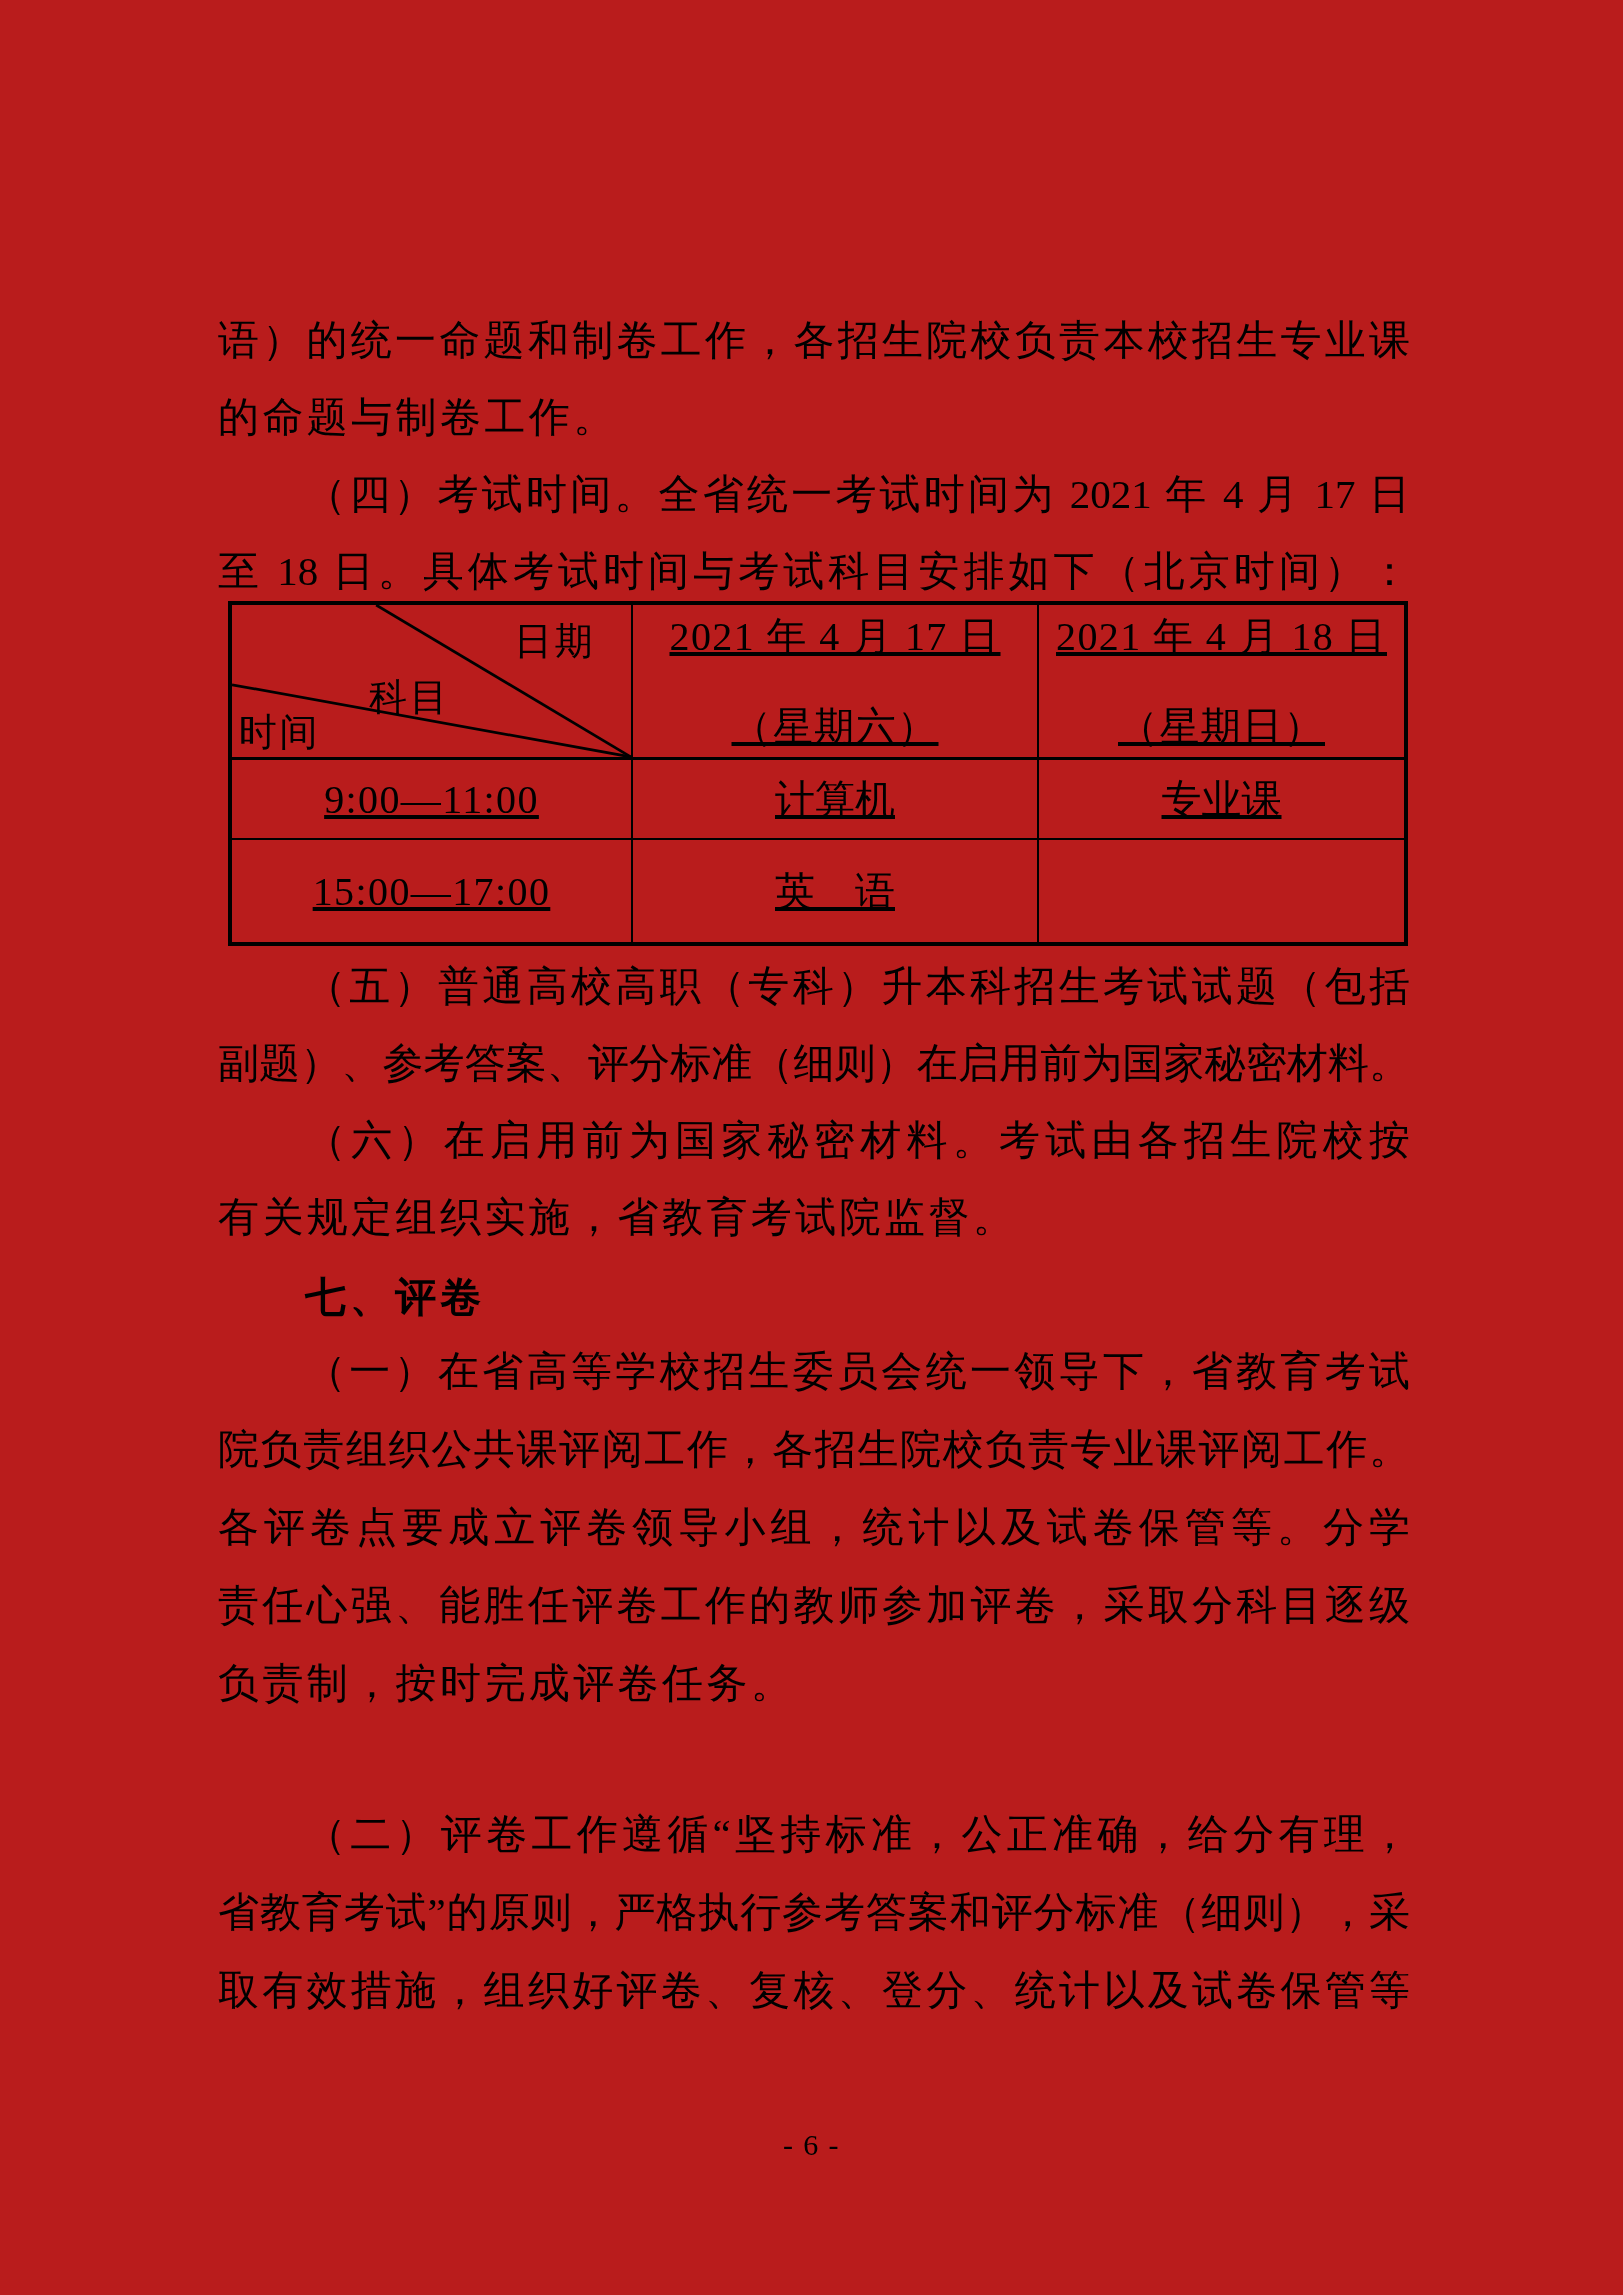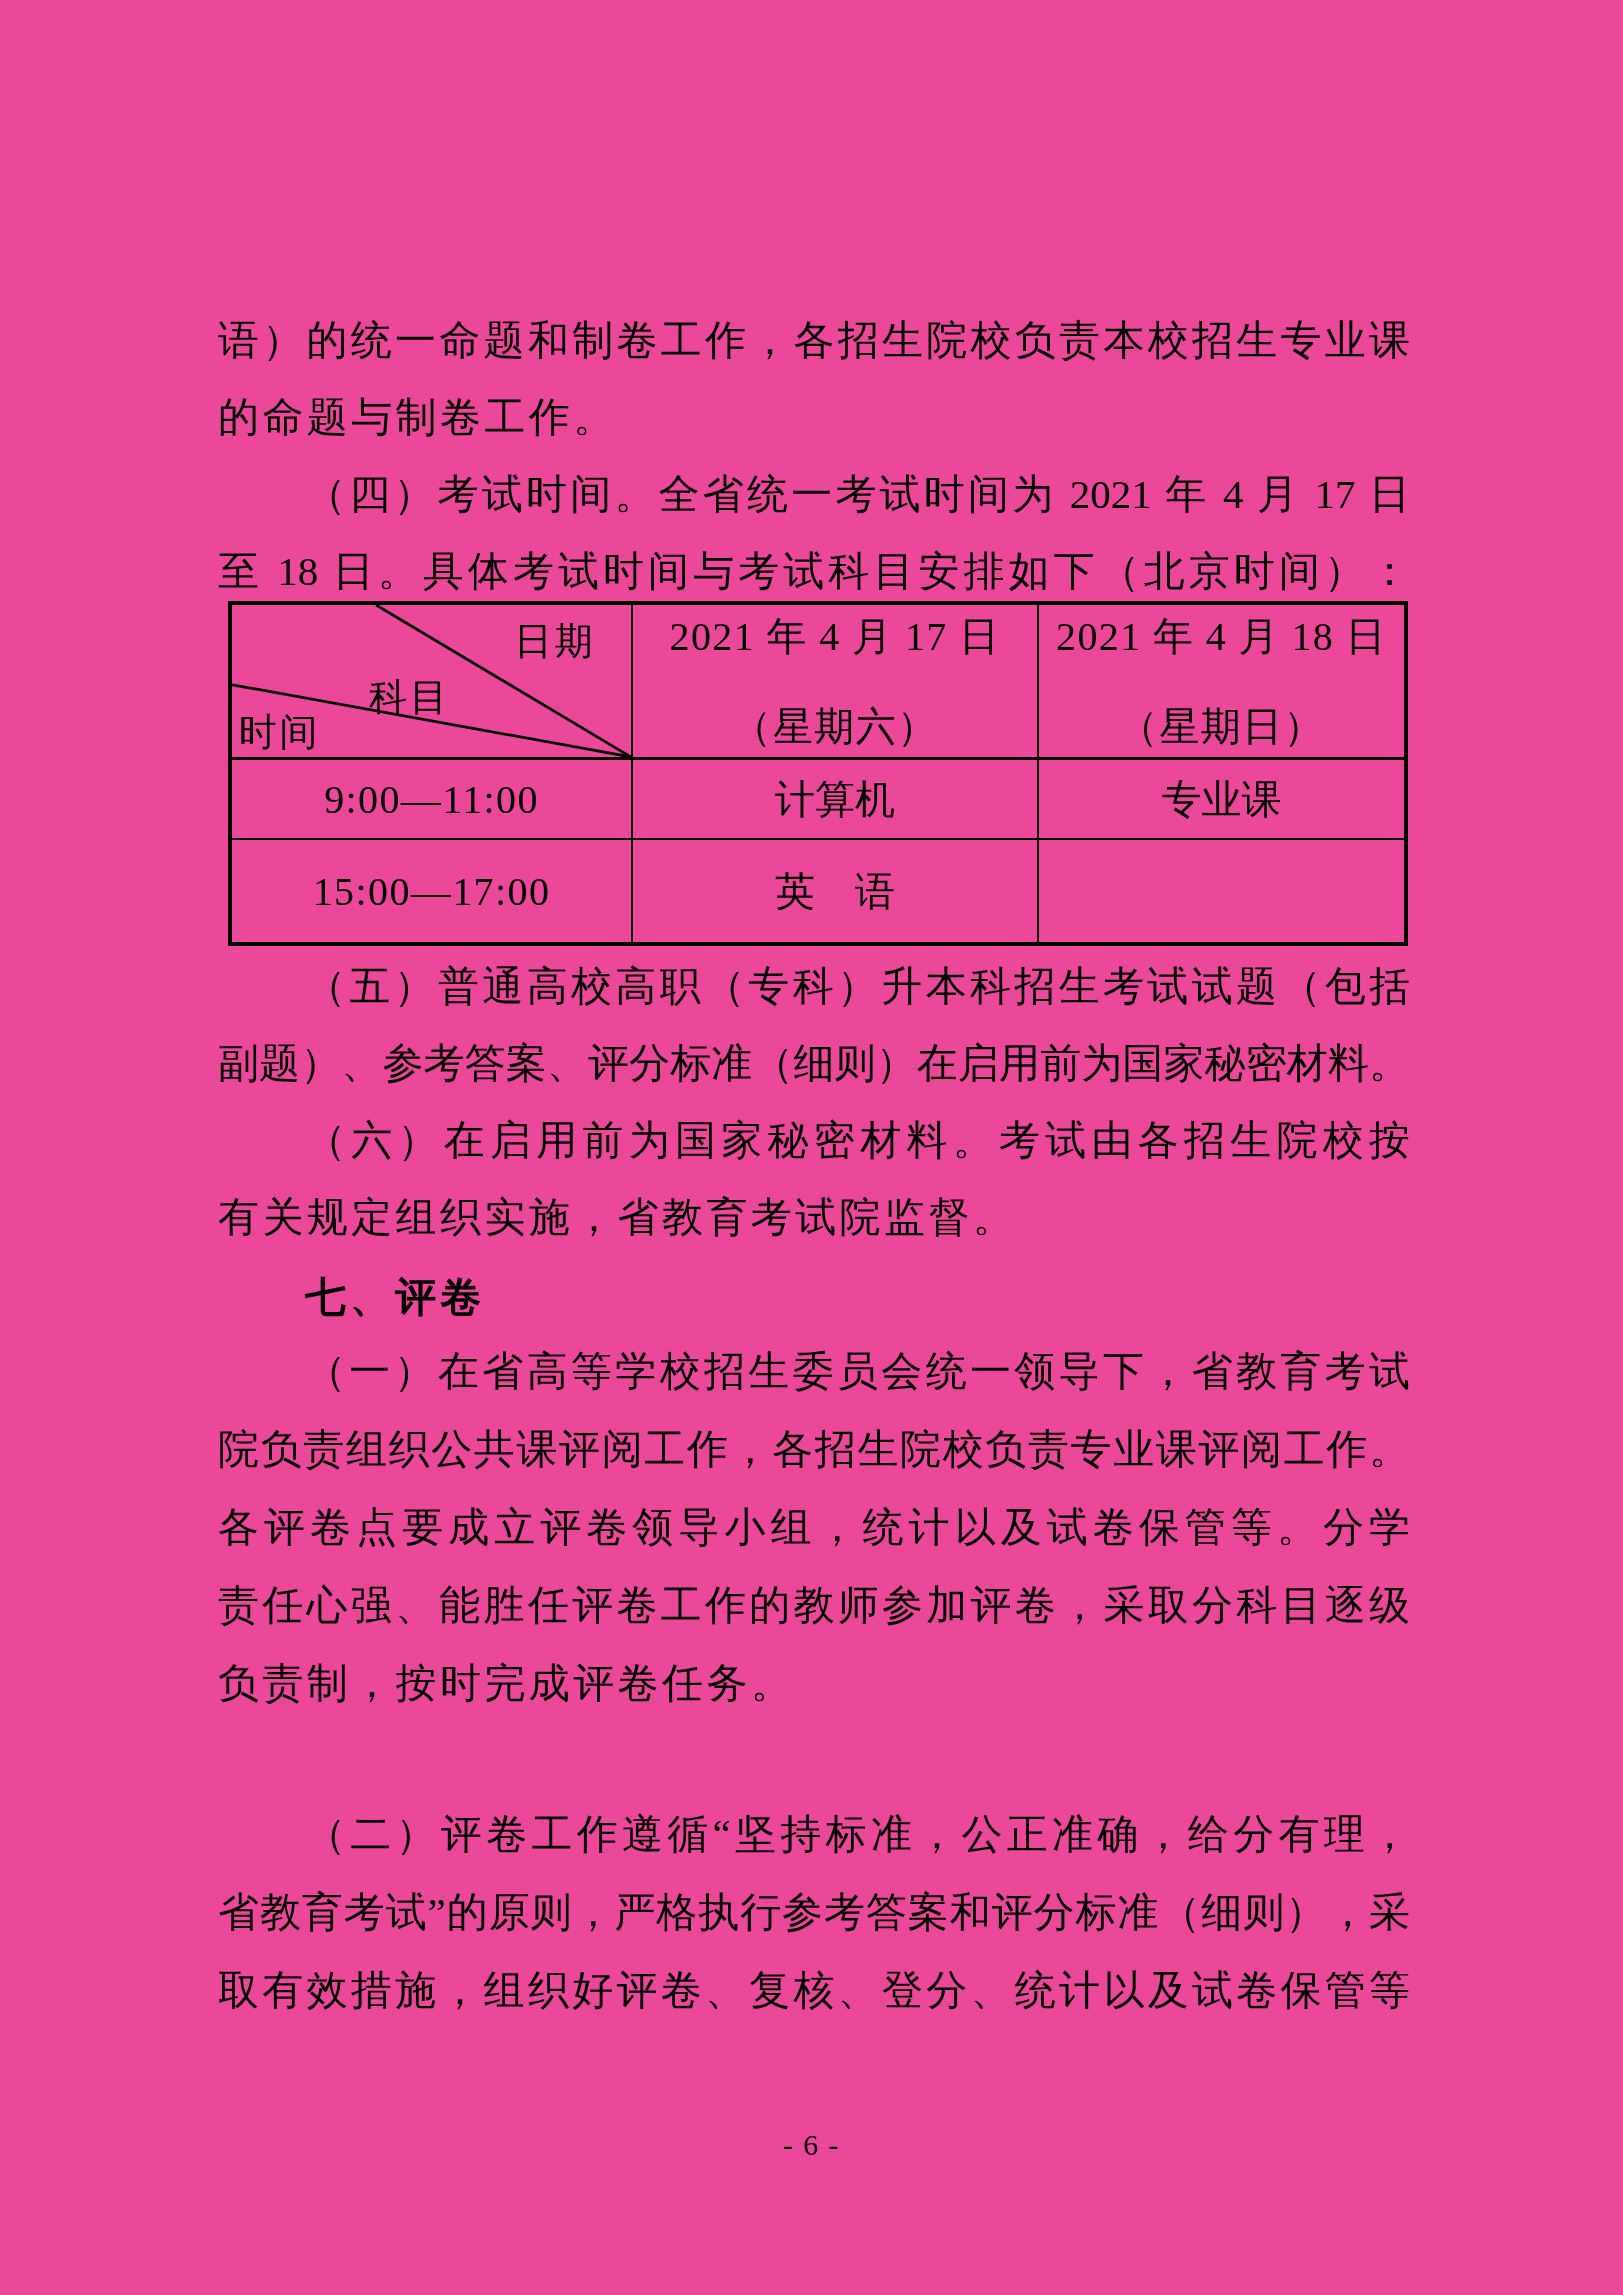--- a/index.html
+++ b/index.html
@@ -1,20 +1,20 @@
 <!DOCTYPE html>
 <html style="font-size:11px"><head>
 <meta charset="utf-8">
 <style>
   html,body{margin:0;padding:0;background:#ffffff;}
   body{
     width:1623px;height:2295px;position:relative;overflow:hidden;
     font-family:"Liberation Serif","DejaVu Serif",serif;color:#000;
   }
-  .page{position:absolute;left:0;top:0;width:1623px;height:2295px;background:#ec4899;}
+  .page{position:absolute;left:0;top:0;width:1623px;height:2295px;background:#b91c1c;}
   .blk{position:absolute;left:218px;width:1192px;}
   .ln{
     font-size:41px;letter-spacing:3.4px;white-space:nowrap;
   }
   .p113 .ln{height:77px;line-height:77px;}
   .p115 .ln{height:78px;line-height:78px;}
   .j{
     letter-spacing:0;white-space:normal;
     text-align:justify;text-align-last:justify;
     overflow:hidden;
@@ -23,20 +23,21 @@
   .heading{
     font-family:"Liberation Sans","DejaVu Sans",sans-serif;
     font-weight:700;font-size:41px;letter-spacing:4.1px;
   }
   
   .tbl{
     position:absolute;left:228px;top:601px;width:1180px;height:345px;
     border:4.1px solid #000;box-sizing:border-box;
     display:grid;grid-template-columns:401px 406px 1fr;grid-template-rows:155px 80px 1fr;
     font-size:40px;
+    text-decoration:underline;
   }
   .c{
     border-right:2.7px solid #000;border-bottom:2.7px solid #000;
     box-sizing:border-box;display:flex;align-items:center;justify-content:center;
     text-align:center;
   }
   .c.last-col{border-right:none;}
   .c.hdr{border-bottom-width:3.4px;}
   .c.last-row{border-bottom:none;}
   .datecell{flex-direction:column;justify-content:center;gap:35px;letter-spacing:1.4px;}

